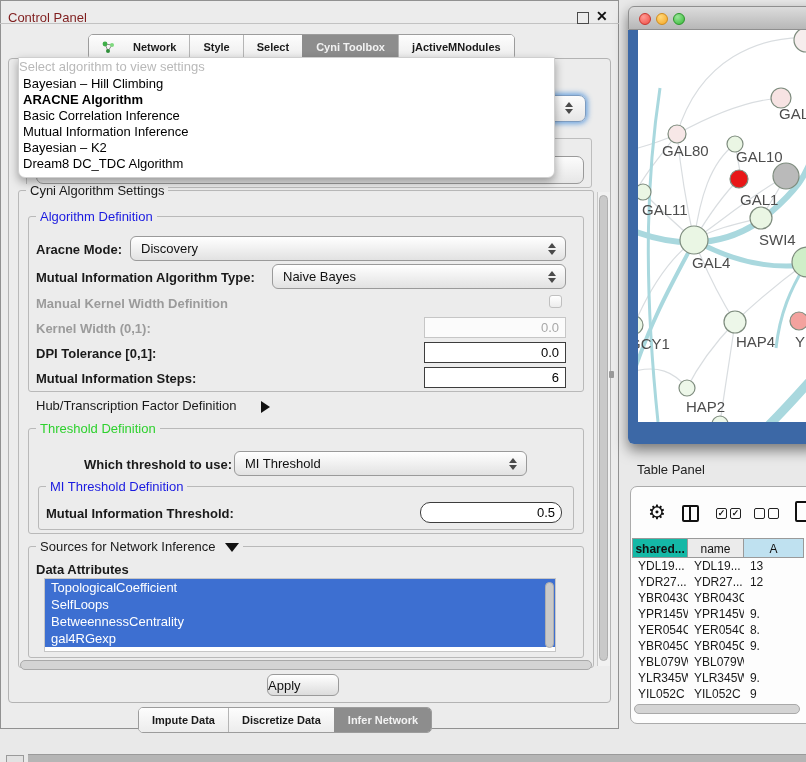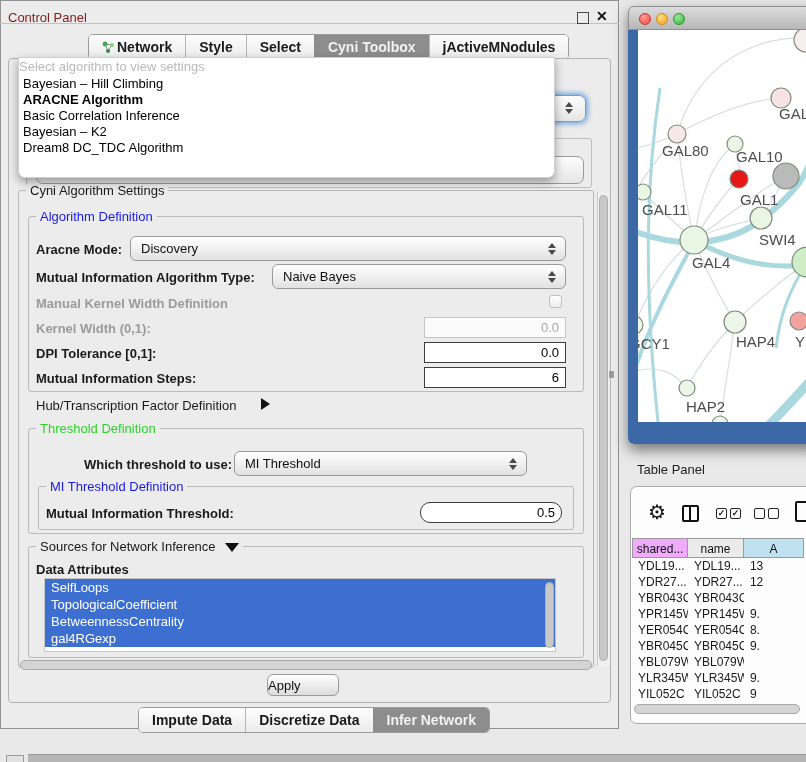--- a/index.html
+++ b/index.html
@@ -7,21 +7,21 @@
        font-family:"Liberation Sans",sans-serif;font-size:13px;color:#1a1a1a}
   .abs{position:absolute}
   
   .cp-win{left:0;top:6;width:619px;height:729px;background:#ececec;border:1px solid #919191;box-sizing:border-box}
   .cp-titlebar{left:0;top:6;width:619px;height:24px;border-bottom:1px solid #c2c2c2;box-sizing:border-box}
   .cp-title{left:8px;top:10px;font-size:13px;color:#7f1d1d}
   .float-ico{left:577px;top:12px;width:10px;height:10px;border:1.5px solid #4a4a4a;background:#ececec}
   .close-ico{left:596px;top:8px;font-size:14px;font-weight:bold;color:#111;cursor:default}
   
   .tabbar{left:88px;top:34px;height:24px;display:flex;border:1px solid #9c9c9c;border-radius:5px;overflow:hidden;background:#fbfbfb}
-  .tab{display:flex;align-items:center;gap:2px;padding:0 13px;font-weight:bold;font-size:14px;color:#1a1a1a;
+  .tab{display:flex;align-items:center;gap:18px;padding:0 13px;font-weight:bold;font-size:11px;color:#1a1a1a;
        background:linear-gradient(#fdfdfd,#ececec);border-left:1px solid #b5b5b5}
   .tab:first-child{border-left:none}
   .tab.sel{background:#8d8d8d;color:#f2f2f2;border-left-color:#8d8d8d}
   
   .cp-content{left:8px;top:58px;width:603px;height:645px;background:#ececec;border:1px solid #b3b3b3;border-radius:4px;box-sizing:border-box}
   
   .ghost-combo{border:1px solid #9a9a9a;border-radius:7px;background:linear-gradient(#fcfcfc,#e6e6e6);box-sizing:border-box}
   .ghost-glow{box-shadow:0 0 5px 2px rgba(95,155,220,.85);border-color:#7d9cc0}
   .ghost-box{border:1px solid #bdbdbd;border-radius:3px;box-sizing:border-box}
   
@@ -141,20 +141,21 @@
 </div>
 <div class="abs ghost-box" style="left:26px;top:138px;width:566px;height:50px"></div>
 <div class="abs ghost-combo" style="left:36px;top:156px;width:548px;height:28px"></div>
 
 <div class="abs popup">
   <div class="popup-hint">Select algorithm to view settings</div>
   <div>
       <div class="algo-item">Bayesian – Hill Climbing</div>
       <div class="algo-item bold">ARACNE Algorithm</div>
       <div class="algo-item">Basic Correlation Inference</div>
+      <div class="algo-item">Mutual Information Inference</div>
       <div class="algo-item">Bayesian – K2</div>
       <div class="algo-item">Dream8 DC_TDC Algorithm</div>
     </div>
 </div>
 
 <div class="abs gbox" style="left:18px;top:190px;width:576px;height:478px"></div>
 <span class="abs legend" style="left:26px;top:184px">Cyni Algorithm Settings</span>
 
 <div class="abs scrolltrack" style="left:597px;top:192px;width:13px;height:474px"></div>
 <div class="abs vthumb" style="left:599px;top:195px;width:9px;height:466px"></div>
@@ -185,21 +186,21 @@
 
 <span class="abs lbl dis" style="left:36px;top:321px">Kernel Width (0,1):</span>
 <input class="abs tfield dis" style="left: 424px; top: 317px; width: 142px;" readonly="" value="0.0">
 
 <span class="abs lbl" style="left:36px;top:346px">DPI Tolerance [0,1]:</span>
 <input class="abs tfield" style="left: 424px; top: 342px; width: 142px;" value="0.0">
 
 <span class="abs lbl" style="left:36px;top:371px">Mutual Information Steps:</span>
 <input class="abs tfield" style="left: 424px; top: 367px; width: 142px;" value="6">
 
-<div class="abs" style="left:36px;top:398px;display:flex;align-items:flex-start;gap:25px">
+<div class="abs" style="left:36px;top:398px;display:flex;align-items:flex-end;gap:25px">
   <span style="font-size:13px">Hub/Transcription Factor Definition</span>
   <span class="arrow-right"></span>
 </div>
 
 <div class="abs gbox" style="left:28px;top:428px;width:556px;height:106px"></div>
 <span class="abs legend green" style="left:36px;top:422px">Threshold Definition</span>
 
 <span class="abs lbl" style="left:84px;top:457px">Which threshold to use:</span>
 <div class="abs combo" style="left:234px;top:451px;width:293px;height:25px">
   <span class="combo-text">MI Threshold</span>
@@ -214,22 +215,22 @@
 <span class="abs lbl" style="left:46px;top:506px">Mutual Information Threshold:</span>
 <input class="abs tfield" style="left: 420px; top: 502px; width: 142px; border-radius: 10px;" value="0.5">
 
 <div class="abs gbox" style="left:28px;top:546px;width:556px;height:112px"></div>
 <span class="abs legend" style="left:36px;top:540px">
   <span>Sources for Network Inference</span>
   <span class="arrow-down" style="margin-left:6px"></span>
 </span>
 <span class="abs lbl" style="left:36px;top:562px">Data Attributes</span>
 <div class="abs attr-list" style="left:44px;top:578px;width:512px;height:74px">
+    <div class="attr-item sel">TopologicalCoefficient</div>
     <div class="attr-item sel">SelfLoops</div>
-    <div class="attr-item sel">TopologicalCoefficient</div>
     <div class="attr-item sel">BetweennessCentrality</div>
     <div class="attr-item sel">gal4RGexp</div>
   </div>
 <div class="abs vthumb" style="left:545px;top:582px;width:9px;height:66px"></div>
 <div class="abs hthumb" style="left:20px;top:660px;width:572px;height:10px"></div>
 
 <div class="abs btn" style="left:267px;top:674px;width:72px;height:22px;line-height:22px">Apply</div>
 
 <div class="abs btabs">
   <div class="tab">
@@ -323,21 +324,21 @@
 </div>
 <div class="abs" style="left:754px;top:508px;display:flex;gap:3px">
   <span class="cb"></span>
   <span class="cb"></span>
 </div>
 <div class="abs page-icon" style="left:795px;top:501px"></div>
 
 <div class="abs" style="left:632px;top:538px;width:172px;height:163px;overflow:hidden">
   <div class="tbl">
     <div class="theadrow">
-        <div class="th" style="background: #f0abfc;">shared...</div>
+        <div class="th" style="background: #14b8a6; font-weight: bold;">shared...</div>
         <div class="th" style="background: rgb(235, 235, 235);">name</div>
         <div class="th" style="background: rgb(191, 225, 240);">A</div>
       </div>
     <div>
         <div class="tr">
           <div class="td">YDL19...</div>
           <div class="td">YDL19...</div>
           <div class="td">13</div>
         </div>
         <div class="tr">

